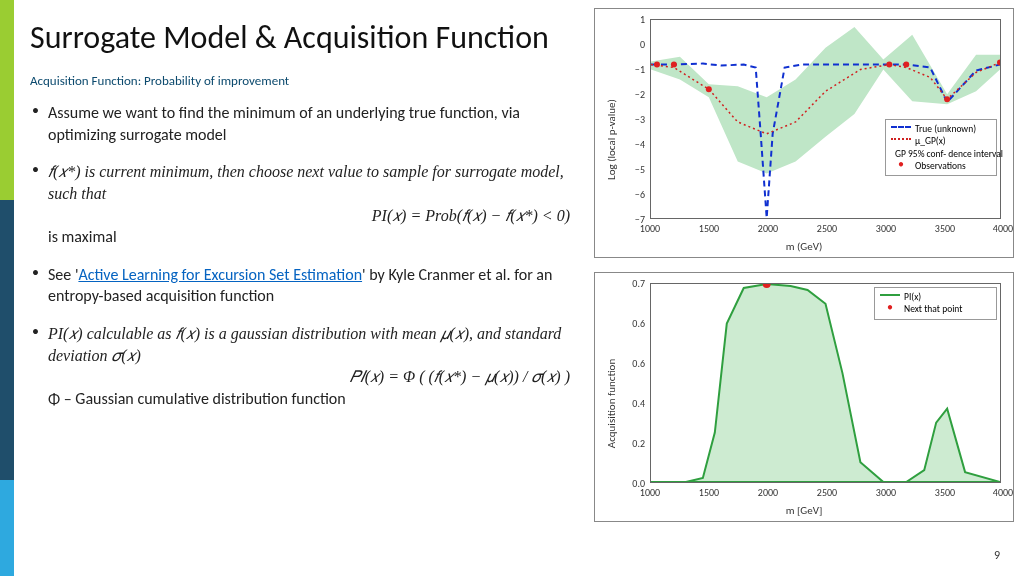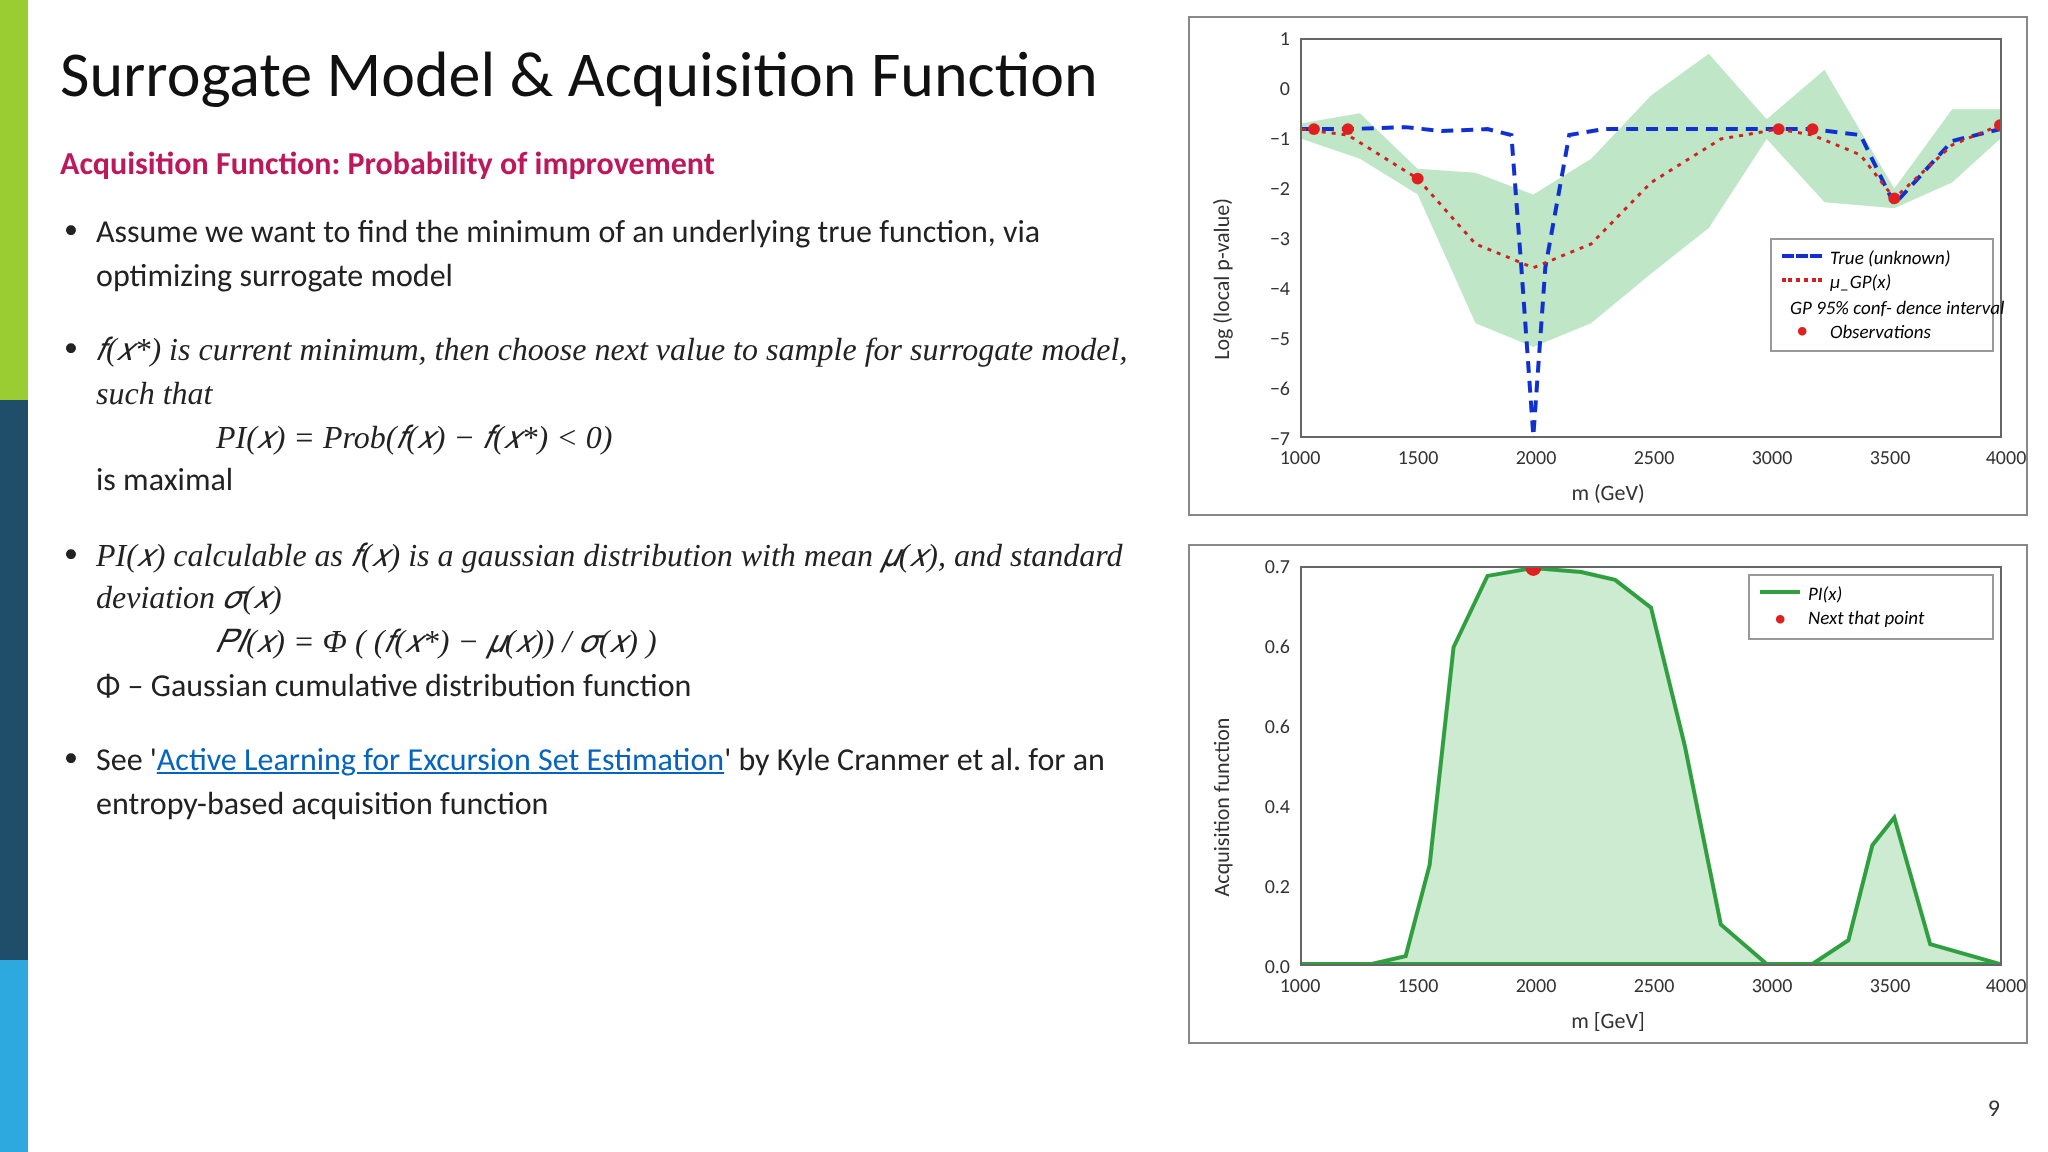--- a/index.html
+++ b/index.html
@@ -16,30 +16,30 @@
 .accent-top { position: absolute; left: 0; top: 0; width: 14px; height: 200px; background: #9ACD32; }
 .accent-mid { position: absolute; left: 0; top: 200px; width: 14px; height: 280px; background: #1F4E6B; }
 .accent-bot { position: absolute; left: 0; top: 480px; width: 14px; height: 96px; background: #2EA9DF; }
 .content {
   position: absolute; left: 30px; top: 20px; width: 540px;
 }
 .title {
   font-size: 32px; font-weight: 400; color: #111; line-height: 1.1;
   margin-bottom: 18px;
 }
-.subtitle { font-size: 16px; color: #be185d; margin-bottom: 14px; font-weight: bold; }
+.subtitle { font-size: 13px; color: #0c4a6e; margin-bottom: 14px; }
 ul.bullets { list-style: none; padding-left: 0; }
 ul.bullets > li {
   font-size: 16px; color: #222; line-height: 1.35;
   padding-left: 18px; position: relative; margin-bottom: 16px;
 }
 ul.bullets > li::before {
   content: "•"; position: absolute; left: 2px; top: 0; font-size: 14px;
 }
-.eq-indent { display: block; padding-left: 60px; font-family: 'Cambria Math', serif; }
+.eq-indent { display: block; padding-left: 60px; font-family: 'Cambria Math', serif; text-align: right; }
 .math { font-family: 'Cambria Math', 'Times New Roman', serif; font-style: italic; }
 a.link { color: #0563C1; text-decoration: underline; }
 .charts {
   position: absolute; right: 10px; top: 8px; width: 420px;
 }
 .chart-box {
   border: 1px solid #888; background: #fff; position: relative;
   margin-bottom: 14px;
 }
 .chart-top { height: 250px; }
@@ -55,21 +55,21 @@
 .xlabel {
   position: absolute; bottom: 4px; left: 50%; transform: translateX(-50%);
   font-size: 11px; color: #333;
 }
 .ytick { position: absolute; left: 30px; font-size: 10px; color: #333; transform: translateY(-50%); text-align: right; width: 20px; }
 .xtick { position: absolute; bottom: 22px; font-size: 10px; color: #333; transform: translateX(-50%); }
 .legend {
   position: absolute; background: #fff; border: 1px solid #999;
   font-size: 9.5px; padding: 3px 5px; line-height: 1.3;
 }
-.legend-row { display: flex; align-items: center; gap: 4px; white-space: nowrap; font-style: italic; }
+.legend-row { display: flex; gap: 4px; white-space: nowrap; }
 .leg-swatch { width: 20px; height: 8px; display: inline-block; }
 .leg-dash { border-top: 2px dashed #1030D0; margin-top: 3px; }
 .leg-dot { border-top: 2px dotted #D02020; margin-top: 3px; }
 .leg-fill { background: #AEE0B8; height: 10px; }
 .leg-line-g { border-top: 2px solid #2F9F3F; margin-top: 3px; }
 .leg-pt { width: 20px; text-align: center; color: #E02020; font-size: 12px; line-height: 8px; }
 .page-num {
   position: absolute; right: 24px; bottom: 14px; font-size: 12px; color: #333;
 }
 svg { position: absolute; left: 0; top: 0; width: 100%; height: 100%; }
@@ -87,26 +87,26 @@
   <h1 class="title">Surrogate Model &amp; Acquisition Function</h1>
   <p class="subtitle">Acquisition Function: Probability of improvement</p>
   <ul class="bullets">
     <li>Assume we want to find the minimum of an underlying true function, via optimizing surrogate model</li>
     <li>
       <span class="math">𝑓(𝑥*) is current minimum, then choose next value to sample for surrogate model, such that</span><br>
       <span class="eq-indent math">PI(𝑥) = Prob(𝑓(𝑥) − 𝑓(𝑥*) &lt; 0)</span>
       <span>is maximal</span>
     </li>
     <li>
+      <span>See '</span><a href="#" class="link">Active Learning for Excursion Set Estimation</a><span>' by Kyle Cranmer et al. for an entropy-based acquisition function</span>
+    </li>
+    <li>
       <span class="math">PI(𝑥) calculable as 𝑓(𝑥) is a gaussian distribution with mean 𝜇(𝑥), and standard deviation 𝜎(𝑥)</span><br>
       <span class="eq-indent math">𝑃𝐼(𝑥) = Φ ( (𝑓(𝑥*) − 𝜇(𝑥)) / 𝜎(𝑥) )</span>
       <span>Φ – Gaussian cumulative distribution function</span>
-    </li>
-    <li>
-      <span>See '</span><a href="#" class="link">Active Learning for Excursion Set Estimation</a><span>' by Kyle Cranmer et al. for an entropy-based acquisition function</span>
     </li>
   </ul>
 </div>
 
 <div class="charts">
 
   <div class="chart-box chart-top">
     <div class="ylabel" style="left:16px;">Log (local p-value)</div>
     <div class="xlabel">m (GeV)</div>
     <div class="plot-area">

